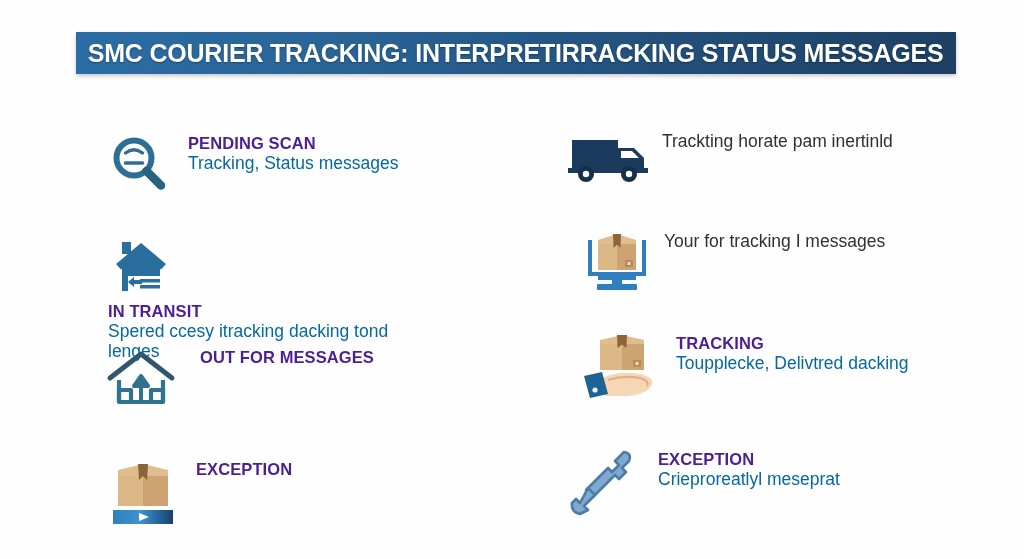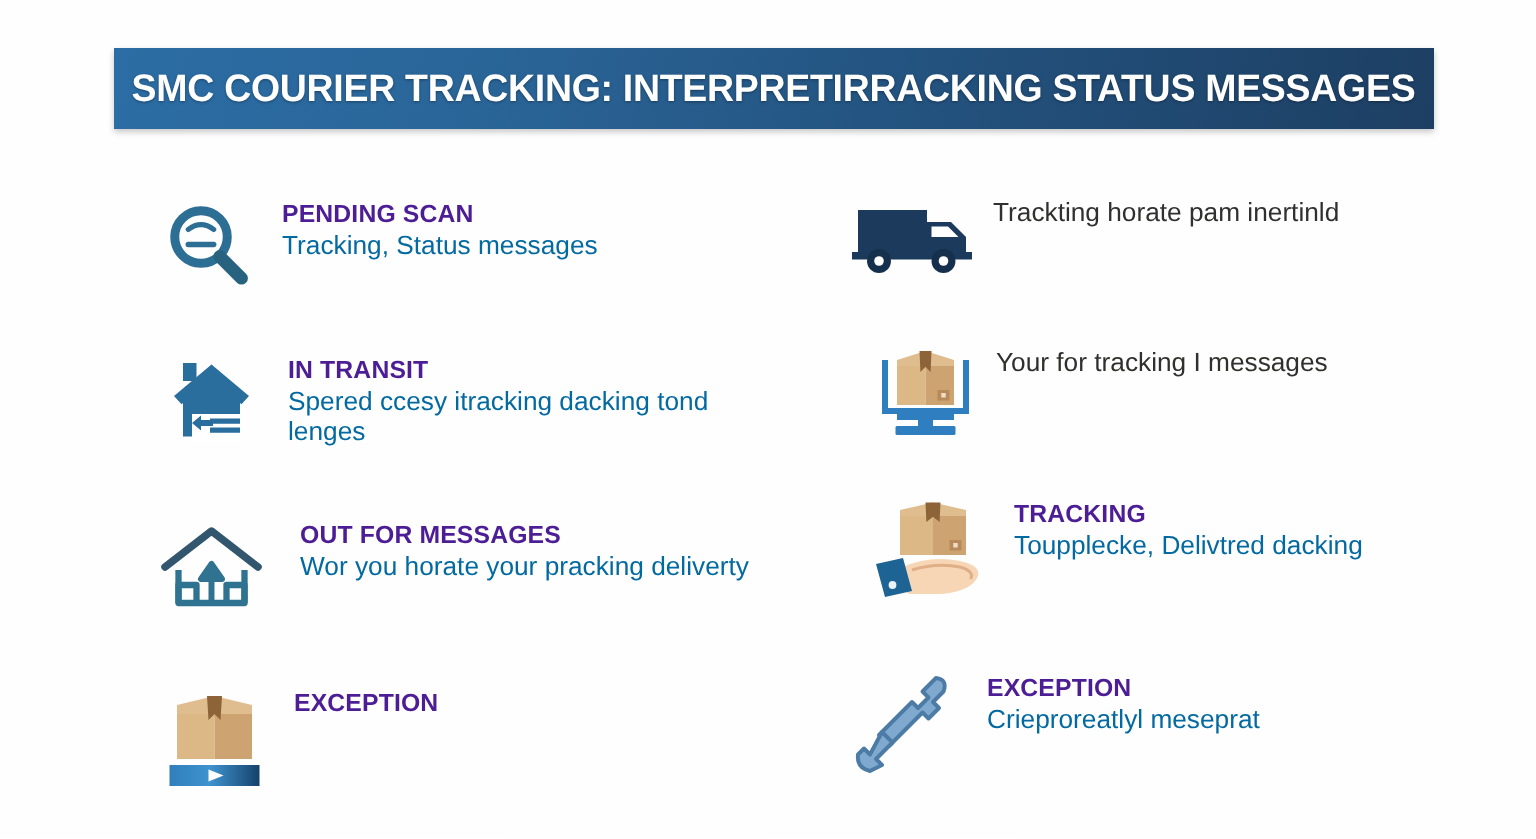--- a/index.html
+++ b/index.html
@@ -20,21 +20,21 @@
     inset: 0;
     background: #fefefe;
   }
 
   
   .banner {
     position: absolute;
     left: 76px;
     top: 32px;
     width: 880px;
-    height: 54px;
+    height: 42px;
     background: linear-gradient(100deg, #2b6da4 0%, #2a6598 28%, #23527e 62%, #1d3f63 100%);
     box-shadow: 0 2px 4px rgba(0,0,0,0.22);
     display: flex;
     align-items: center;
     justify-content: center;
   }
   .banner-text {
     color: #ffffff;
     font-size: 25.5px;
     font-weight: bold;
@@ -84,21 +84,21 @@
     color: #0369a1;
     line-height: 1.12;
     margin: 0;
     max-width: 330px;
   }
   .desc.single { white-space: nowrap; }
   .no-head .desc { color: #30302f; }
 
   
   #item-pending      { top: 22px;  left: 4px; }
-  #item-intransit    { top: 126px; left: 4px; }
+  #item-intransit    { top: 126px; left: 4px; flex-direction: column; }
   #item-outdelivery  { top: 236px; left: 0px; }
   #item-exception-l  { top: 348px; left: 4px; }
 
   
   #item-truck        { top: 20px;  left: 4px; }
   #item-screen       { top: 120px; left: 22px; }
   #item-delivered    { top: 222px; left: 16px; }
   #item-exception-r  { top: 338px; left: 0px; }
 
   .gap-18 { margin-right: 18px; }
@@ -157,21 +157,20 @@
         <svg width="74" height="64" viewBox="0 0 74 64" aria-hidden="true">
           <path d="M6 32 L37 8 L68 32" fill="none" stroke="#31566e" stroke-width="5" stroke-linecap="round" stroke-linejoin="round"></path>
           <path d="M15 34 L15 56 L59 56 L59 34" fill="none" stroke="#2f7390" stroke-width="4.2" stroke-linejoin="round"></path>
           <path d="M15 56 L15 44 L27 44 L27 56" fill="none" stroke="#2f7390" stroke-width="4.2" stroke-linejoin="round"></path>
           <path d="M59 56 L59 44 L47 44 L47 56" fill="none" stroke="#2f7390" stroke-width="4.2" stroke-linejoin="round"></path>
           <path d="M37 56 L37 34 M37 30 L30 40 L44 40 Z" fill="#2f7390" stroke="#2f7390" stroke-width="4" stroke-linejoin="round"></path>
         </svg>
       </div>
       <div class="txt">
         <p class="heading">OUT FOR MESSAGES</p>
-        <p class="desc">Wor you horate your pracking deliverty</p>
       </div>
     </div>
 
     <div class="item" id="item-exception-l">
       <div class="icon-wrap gap-18">
         <svg width="70" height="70" viewBox="0 0 70 70" aria-hidden="true">
           <path d="M10 12 L35 6 L60 12 L60 20 L10 20 Z" fill="#e0bd8f"></path>
           <rect x="10" y="18" width="25" height="30" fill="#dcb887"></rect>
           <rect x="35" y="18" width="25" height="30" fill="#cda371"></rect>
           <path d="M30 6 L40 6 L39 22 L35 18 L31 22 Z" fill="#8d6338"></path>

